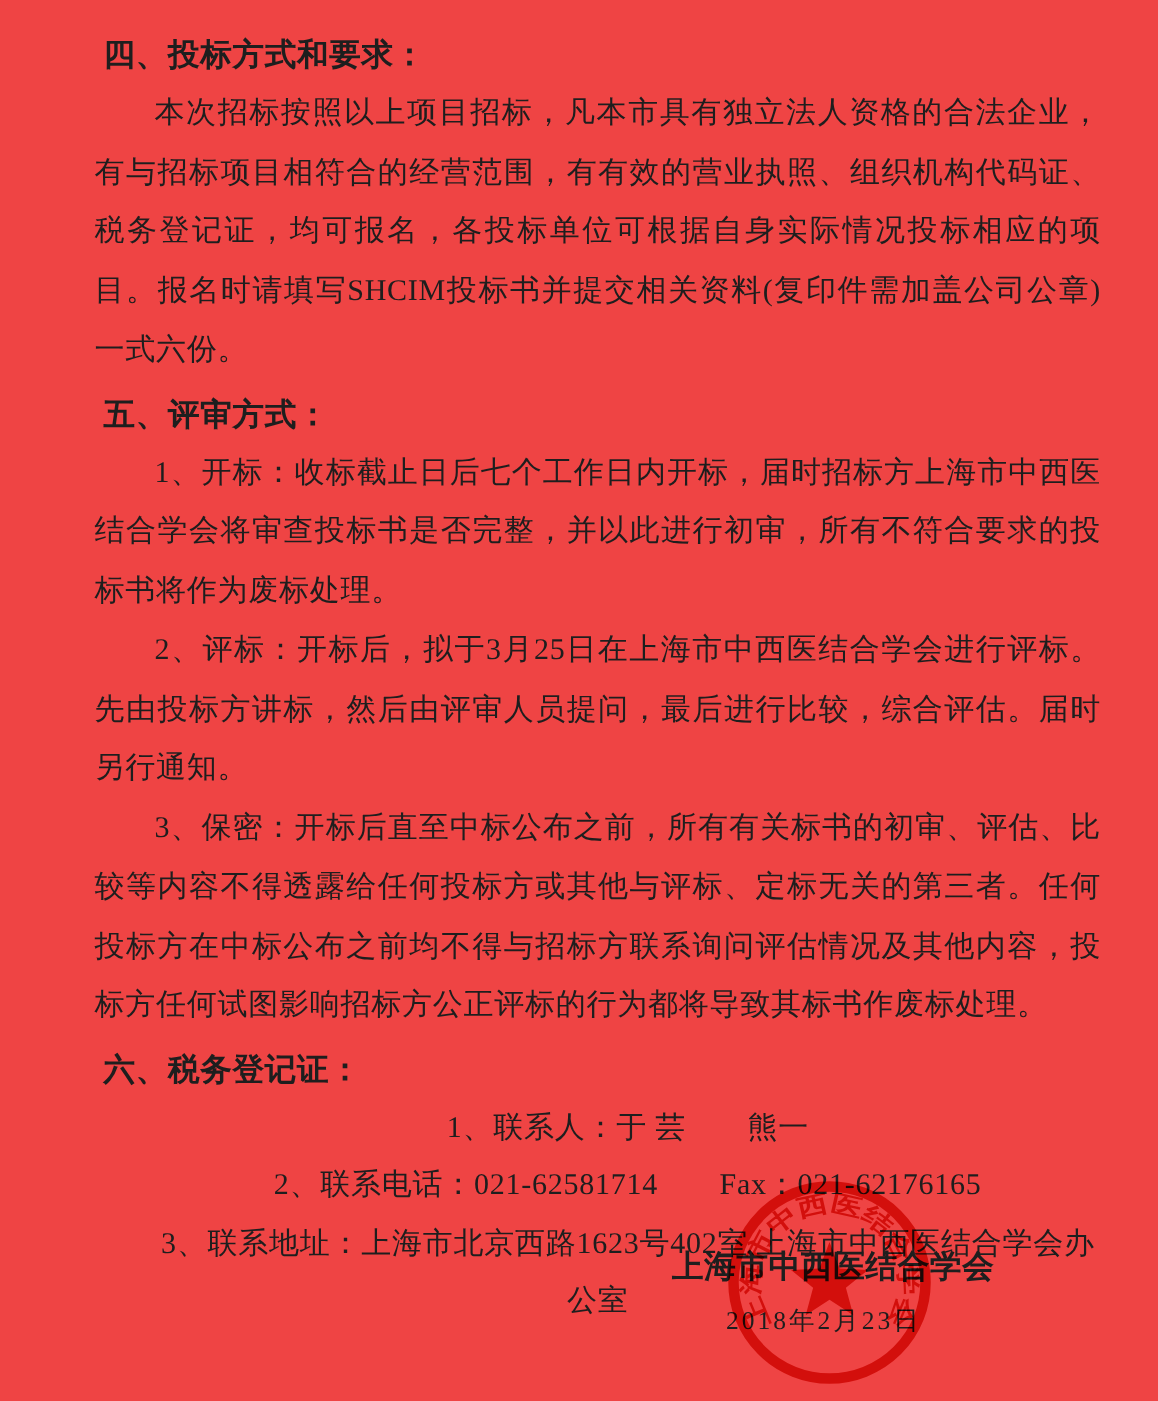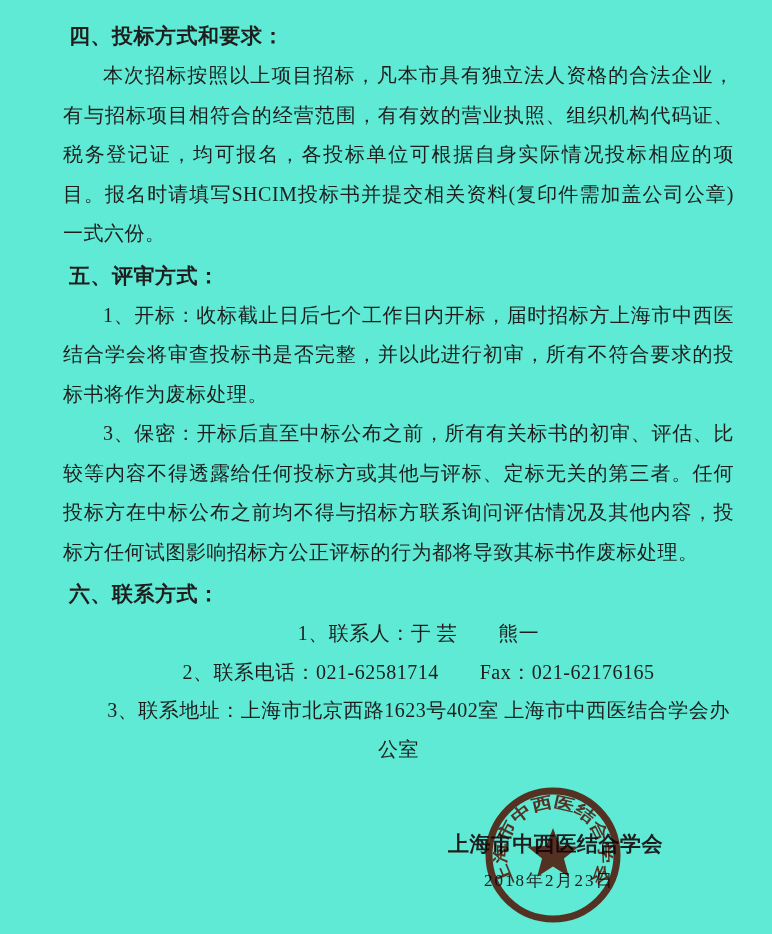--- a/index.html
+++ b/index.html
@@ -4,21 +4,21 @@
 <style>
   html, body {
     margin: 0;
     padding: 0;
     background: #ffffff;
   }
   .page {
     position: relative;
     width: 772px;
     height: 934px;
-    background: #5eead4;
+    background: #ef4444;
     box-sizing: border-box;
     padding: 14px 38px 0 63px;
     font-family: "Liberation Serif", "DejaVu Serif", serif;
     color: #1e1e1e;
     overflow: hidden;
   }
   .heading {
     font-size: 21px;
     font-weight: bold;
     line-height: 40px;
@@ -78,24 +78,25 @@
 <div class="page">
 
   <h2 class="heading">四、投标方式和要求：</h2>
 
   <p class="body-par">本次招标按照以上项目招标，凡本市具有独立法人资格的合法企业，有与招标项目相符合的经营范围，有有效的营业执照、组织机构代码证、税务登记证，均可报名，各投标单位可根据自身实际情况投标相应的项目。报名时请填写SHCIM投标书并提交相关资料(复印件需加盖公司公章)一式六份。</p>
 
   <h2 class="heading">五、评审方式：</h2>
 
   <p class="body-par">1、开标：收标截止日后七个工作日内开标，届时招标方上海市中西医结合学会将审查投标书是否完整，并以此进行初审，所有不符合要求的投标书将作为废标处理。</p>
 
+  <p class="body-par">2、评标：开标后，拟于3月25日在上海市中西医结合学会进行评标。先由投标方讲标，然后由评审人员提问，最后进行比较，综合评估。届时另行通知。</p>
 
   <p class="body-par">3、保密：开标后直至中标公布之前，所有有关标书的初审、评估、比较等内容不得透露给任何投标方或其他与评标、定标无关的第三者。任何投标方在中标公布之前均不得与招标方联系询问评估情况及其他内容，投标方任何试图影响招标方公正评标的行为都将导致其标书作废标处理。</p>
 
-  <h2 class="heading">六、联系方式：</h2>
+  <h2 class="heading">六、税务登记证：</h2>
 
   <p class="body-par contact">1、联系人：于 芸　　熊一</p>
 
   <p class="body-par contact">2、联系电话：021-62581714　　Fax：021-62176165</p>
 
   <p class="body-par contact">3、联系地址：上海市北京西路1623号402室 上海市中西医结合学会办公室</p>
 
   <div class="sig-org">上海市中西医结合学会</div>
 
   <div class="sig-date">2018年2月23日</div>

